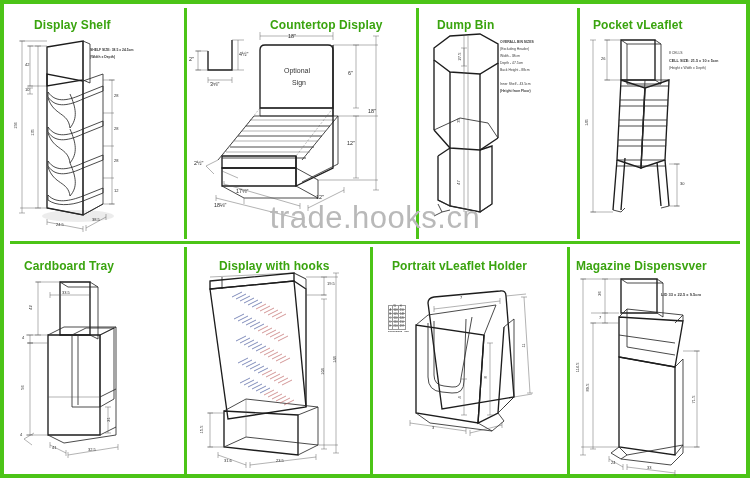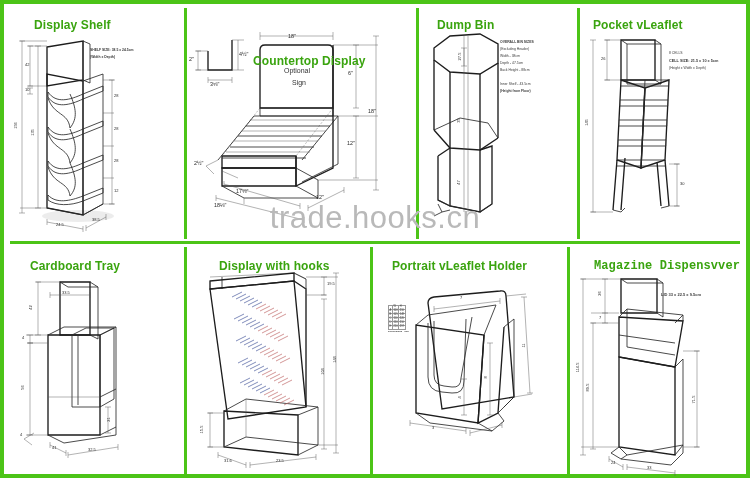--- a/index.html
+++ b/index.html
@@ -95,21 +95,21 @@
     <div class="dim rot" style="left:21px;top:122px;transform:rotate(-90deg);">135</div>
     <div class="dim" style="left:106px;top:85px;">28</div>
     <div class="dim" style="left:106px;top:118px;">28</div>
     <div class="dim" style="left:106px;top:150px;">28</div>
     <div class="dim" style="left:106px;top:180px;">12</div>
     <div class="dim" style="left:48px;top:214px;">24.5</div>
     <div class="dim" style="left:84px;top:209px;">38.5</div>
   </div>
 
   <div class="panel" style="left:184px;top:4px;width:228px;height:233px;">
-    <div class="ptitle" style="left:65px;top:10px;margin-top:36px;">Countertop Display</div>
+    <div class="ptitle" style="left:82px;top:10px;">Countertop Display</div>
 
     <svg width="228" height="233">
 
       <path class="ln2" d="M20 43 L20 62 L44 62 L44 32"></path>
       <path class="lnT" d="M44 32 L56 32 M44 62 L56 62 M50 32 L50 62"></path>
       <path class="lnT" d="M10 43 L10 62 M7 43 L13 43 M7 62 L13 62"></path>
       <path class="lnT" d="M20 72 L44 72 M20 69 L20 75 M44 69 L44 75"></path>
       <path class="lnT" d="M20 43 L8 43 M20 62 L8 62"></path>
 
       <path class="ln2" d="M72 42 q0 -5 5 -5 L140 37 q5 0 5 5 L145 100 L72 100 Z"></path>
@@ -237,21 +237,21 @@
     <div class="dim" style="left:20px;top:48px;">26</div>
     <div class="dim rot" style="left:2px;top:112px;transform:rotate(-90deg);">145</div>
     <div class="dim" style="left:99px;top:173px;">30</div>
 
     <div class="note" style="left:88px;top:43px;">8 CELLS</div>
     <div class="note b" style="left:88px;top:50px;font-size:3.8px;">CELL SIZE: 21.5 x 10 x 5cm</div>
     <div class="note" style="left:88px;top:58px;">(Height x Width x Depth)</div>
   </div>
 
   <div class="panel" style="left:4px;top:243px;width:176px;height:231px;">
-    <div class="ptitle" style="left:22px;top:12px;">Cardboard Tray</div>
+    <div class="ptitle" style="left:16px;top:12px;">Cardboard Tray</div>
 
     <svg width="176" height="231">
 
       <path class="ln2" d="M52 35 L82 35 L82 88 L52 88 Z"></path>
       <path class="ln" d="M82 35 L90 40 L90 92 L82 88"></path>
       <path class="ln" d="M52 35 L60 40 L90 40"></path>
 
       <path class="ln2" d="M40 88 L40 188 L92 188 L92 88 Z"></path>
       <path class="ln" d="M40 88 L56 80 L108 80 L92 88"></path>
       <path class="ln" d="M108 80 L108 180 L92 188"></path>
@@ -414,21 +414,21 @@
     </svg>
 
     <div class="dim" style="left:86px;top:48px;">7</div>
     <div class="dim rot" style="left:147px;top:96px;transform:rotate(-90deg);">11</div>
     <div class="dim rot" style="left:84px;top:148px;transform:rotate(-90deg);">4</div>
     <div class="dim rot" style="left:110px;top:128px;transform:rotate(-90deg);">8</div>
     <div class="dim" style="left:58px;top:178px;">3</div>
   </div>
 
   <div class="panel" style="left:567px;top:243px;width:179px;height:231px;">
-    <div class="ptitle" style="left:23px;top:12px;font-family:Liberation Mono, monospace;">Magazine Dispensvver</div>
+    <div class="ptitle" style="left:5px;top:12px;">Magazine Dispensvver</div>
     <div class="note b" style="left:90px;top:45px;font-size:4px;">LID  33 x 22.5 x 9.5cm</div>
 
     <svg width="179" height="231">
 
       <path class="ln2" d="M50 32 L86 32 L86 66 L50 66 Z"></path>
       <path class="ln" d="M86 32 L92 36 L92 70 L86 66"></path>
       <path class="ln" d="M50 32 L56 36 L92 36"></path>
 
       <path class="ln2" d="M48 70 L48 110 L104 120 L112 74 Z" fill="#fff"></path>
       <path class="ln" d="M48 70 L56 62 L112 68 L104 76"></path>

